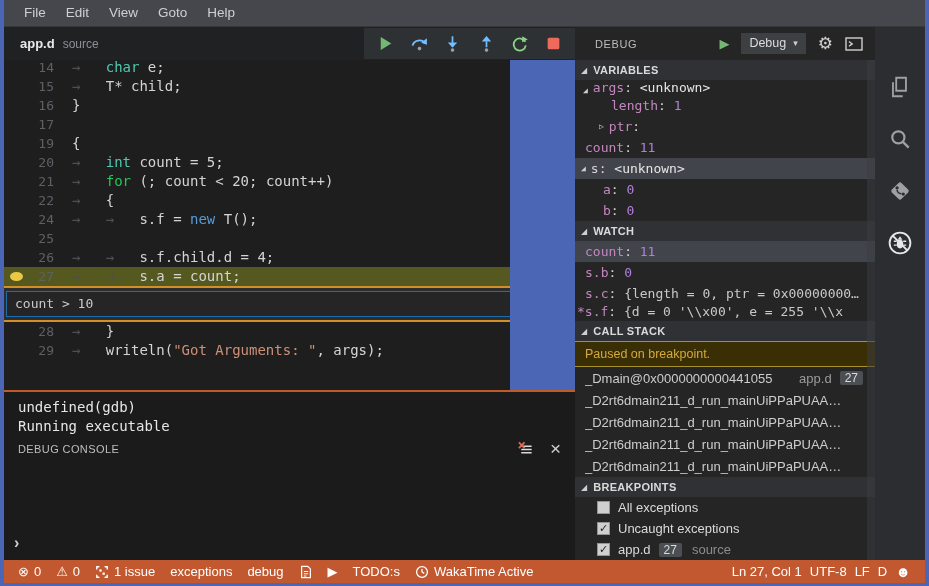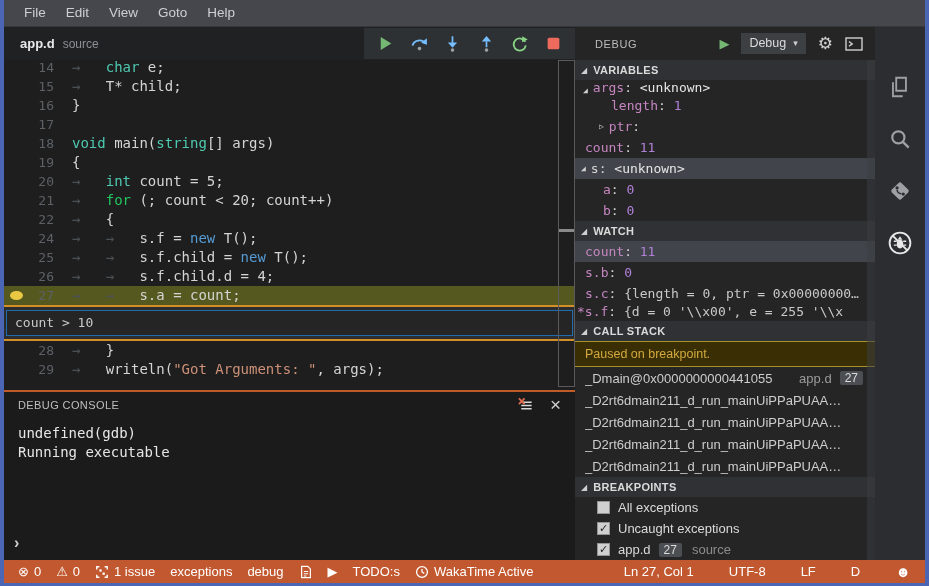--- a/index.html
+++ b/index.html
@@ -14,21 +14,21 @@
   
   #tabstrip { position:absolute; left:4px; top:27px; width:571px; height:33px; background:#1f2123; }
   .tab { display:inline-flex; align-items:baseline; height:33px; padding:0 16px; line-height:33px; }
   .tab .t-title { color:#e8e8e8; font-size:13px; font-weight:bold; }
   .tab .t-desc  { color:#8d9196; font-size:12px; margin-left:8px; }
   #debug-toolbar { position:absolute; left:360px; top:1px; width:211px; height:31px;
     background:#2e3134; display:flex; align-items:center; justify-content:space-evenly; }
   .tbtn { width:24px; height:24px; display:flex; align-items:center; justify-content:center; cursor:pointer; }
   .tbtn svg { width:17px; height:17px; }
 
-  #code-area { position:absolute; left:4px; top:60px; width:571px; height:330px; background:#1e1e1e; overflow:hidden; }
+  #code-area { position:absolute; left:4px; top:60px; width:506px; height:330px; background:#1e1e1e; overflow:hidden; }
   #lines { position:absolute; top:-2px; left:0; width:571px; }
   .line { height:19px; line-height:19px; display:flex; font-family:"DejaVu Sans Mono",monospace; font-size:14px; }
   .line.current { background:#56591f; }
   .gutter { width:58px; flex:none; display:flex; align-items:center; }
   .bp-slot { width:24px; flex:none; text-align:center; }
   .bp-dot { display:inline-block; width:13px; height:9px; border-radius:50%; background:#eac844; margin-top:5px; }
   .lnum { width:26px; flex:none; text-align:right; color:#5d6166; font-size:13px; }
   .code { white-space:pre; padding-left:10px; color:#d4d4d4; font:inherit; }
   .tok-kw{color:#4ec9b0} .tok-ctl{color:#22c55e} .tok-new{color:#569cd6}
   .tok-str{color:#ce9178} .tok-pl{color:#d4d4d4} .tok-ws{color:#4b5054}
@@ -93,21 +93,21 @@
   
   #activity-bar { position:absolute; left:875px; top:27px; width:50px; height:533px; background:#2b2d31;
     display:flex; flex-direction:column; align-items:center; padding-top:45px; }
   .act-icon { width:30px; height:30px; margin-bottom:22px; display:flex; align-items:center; justify-content:center; cursor:pointer; }
   .act-icon svg { width:26px; height:26px; }
 
   
   #statusbar { position:absolute; left:4px; top:560px; width:921px; height:23px; background:#c2582f;
     display:flex; align-items:center; padding:0 14px; color:#fff; font-size:13px; }
   #status-left { display:flex; align-items:center; gap:15px; }
-  #status-right { margin-left:auto; display:flex; align-items:flex-end; gap:35px; }
+  #status-right { margin-left:auto; display:flex; align-items:flex-end; gap:8px; }
   .sitem { display:flex; align-items:center; gap:5px; cursor:pointer; }
   .sitem svg { width:14px; height:14px; }
   .u.s { font-size:13px; line-height:13px; } .u.sm { font-size:15px; line-height:15px; }
 </style>
 </head>
 <body>
 
 <div id="menubar">
     <div class="mitem">File</div>
     <div class="mitem">Edit</div>
@@ -188,27 +188,20 @@
       <div class="line">
         <div class="gutter">
           <div class="bp-slot"></div>
           <span class="lnum">17</span>
         </div>
         <pre class="code"></pre>
       </div>
       <div class="line">
         <div class="gutter">
           <div class="bp-slot"></div>
-          <span class="lnum">18</span>
-        </div>
-        <pre class="code"><span class="tok-kw">void</span><span class="tok-pl"> main(</span><span class="tok-kw">string</span><span class="tok-pl">[] args)</span></pre>
-      </div>
-      <div class="line">
-        <div class="gutter">
-          <div class="bp-slot"></div>
           <span class="lnum">19</span>
         </div>
         <pre class="code"><span class="tok-pl">{</span></pre>
       </div>
       <div class="line">
         <div class="gutter">
           <div class="bp-slot"></div>
           <span class="lnum">20</span>
         </div>
         <pre class="code"><span class="tok-ws">→   </span><span class="tok-kw">int</span><span class="tok-pl"> count = 5;</span></pre>
@@ -232,21 +225,20 @@
           <div class="bp-slot"></div>
           <span class="lnum">24</span>
         </div>
         <pre class="code"><span class="tok-ws">→   </span><span class="tok-ws">→   </span><span class="tok-pl">s.f = </span><span class="tok-new">new</span><span class="tok-pl"> T();</span></pre>
       </div>
       <div class="line">
         <div class="gutter">
           <div class="bp-slot"></div>
           <span class="lnum">25</span>
         </div>
-        <pre class="code"><span class="tok-ws">→   </span><span class="tok-ws">→   </span><span class="tok-pl">s.f.child = </span><span class="tok-new">new</span><span class="tok-pl"> T();</span></pre>
       </div>
       <div class="line">
         <div class="gutter">
           <div class="bp-slot"></div>
           <span class="lnum">26</span>
         </div>
         <pre class="code"><span class="tok-ws">→   </span><span class="tok-ws">→   </span><span class="tok-pl">s.f.child.d = 4;</span></pre>
       </div>
       <div class="line current">
         <div class="gutter">
@@ -272,36 +264,36 @@
         </div>
         <pre class="code"><span class="tok-ws">→   </span><span class="tok-pl">writeln(</span><span class="tok-str">"Got Arguments: "</span><span class="tok-pl">, args);</span></pre>
       </div>
     </div>
   <div id="editor-scrollbar">
       <div class="thumb"></div>
     </div>
 </div>
 
 <div id="debug-console">
+  <div id="console-lines">
+      <div class="console-line" style="margin-top: 6px;">undefined(gdb)</div>
+      <div class="console-line">Running executable</div>
+    </div>
   <div id="console-header">
     <span id="console-title">DEBUG CONSOLE</span>
     <span id="console-icons">
       <span class="hdr-icon" id="ic-clear">
           <svg viewBox="0 0 18 18" width="17" height="17">
             <path d="M4.5 5.5 h11 M4.5 9 h11 M4.5 12.5 h11" stroke="#dadada" stroke-width="1.7"></path>
             <path d="M2 1.5 l6 6 M8 1.5 l-6 6" stroke="#e06a50" stroke-width="1.9"></path>
           </svg>
         </span>
       <span class="u c">×</span>
     </span>
   </div>
-  <div id="console-lines">
-      <div class="console-line" style="margin-top: 6px;">undefined(gdb)</div>
-      <div class="console-line">Running executable</div>
-    </div>
   <div id="console-prompt">›</div>
 </div>
 
 <div id="side-panel">
   <div id="panel-header">
     <span id="panel-title">DEBUG</span>
     <span id="panel-play">▶</span>
     <span id="panel-config">
       <span>Debug</span>
       <span class="caret">▾</span>

